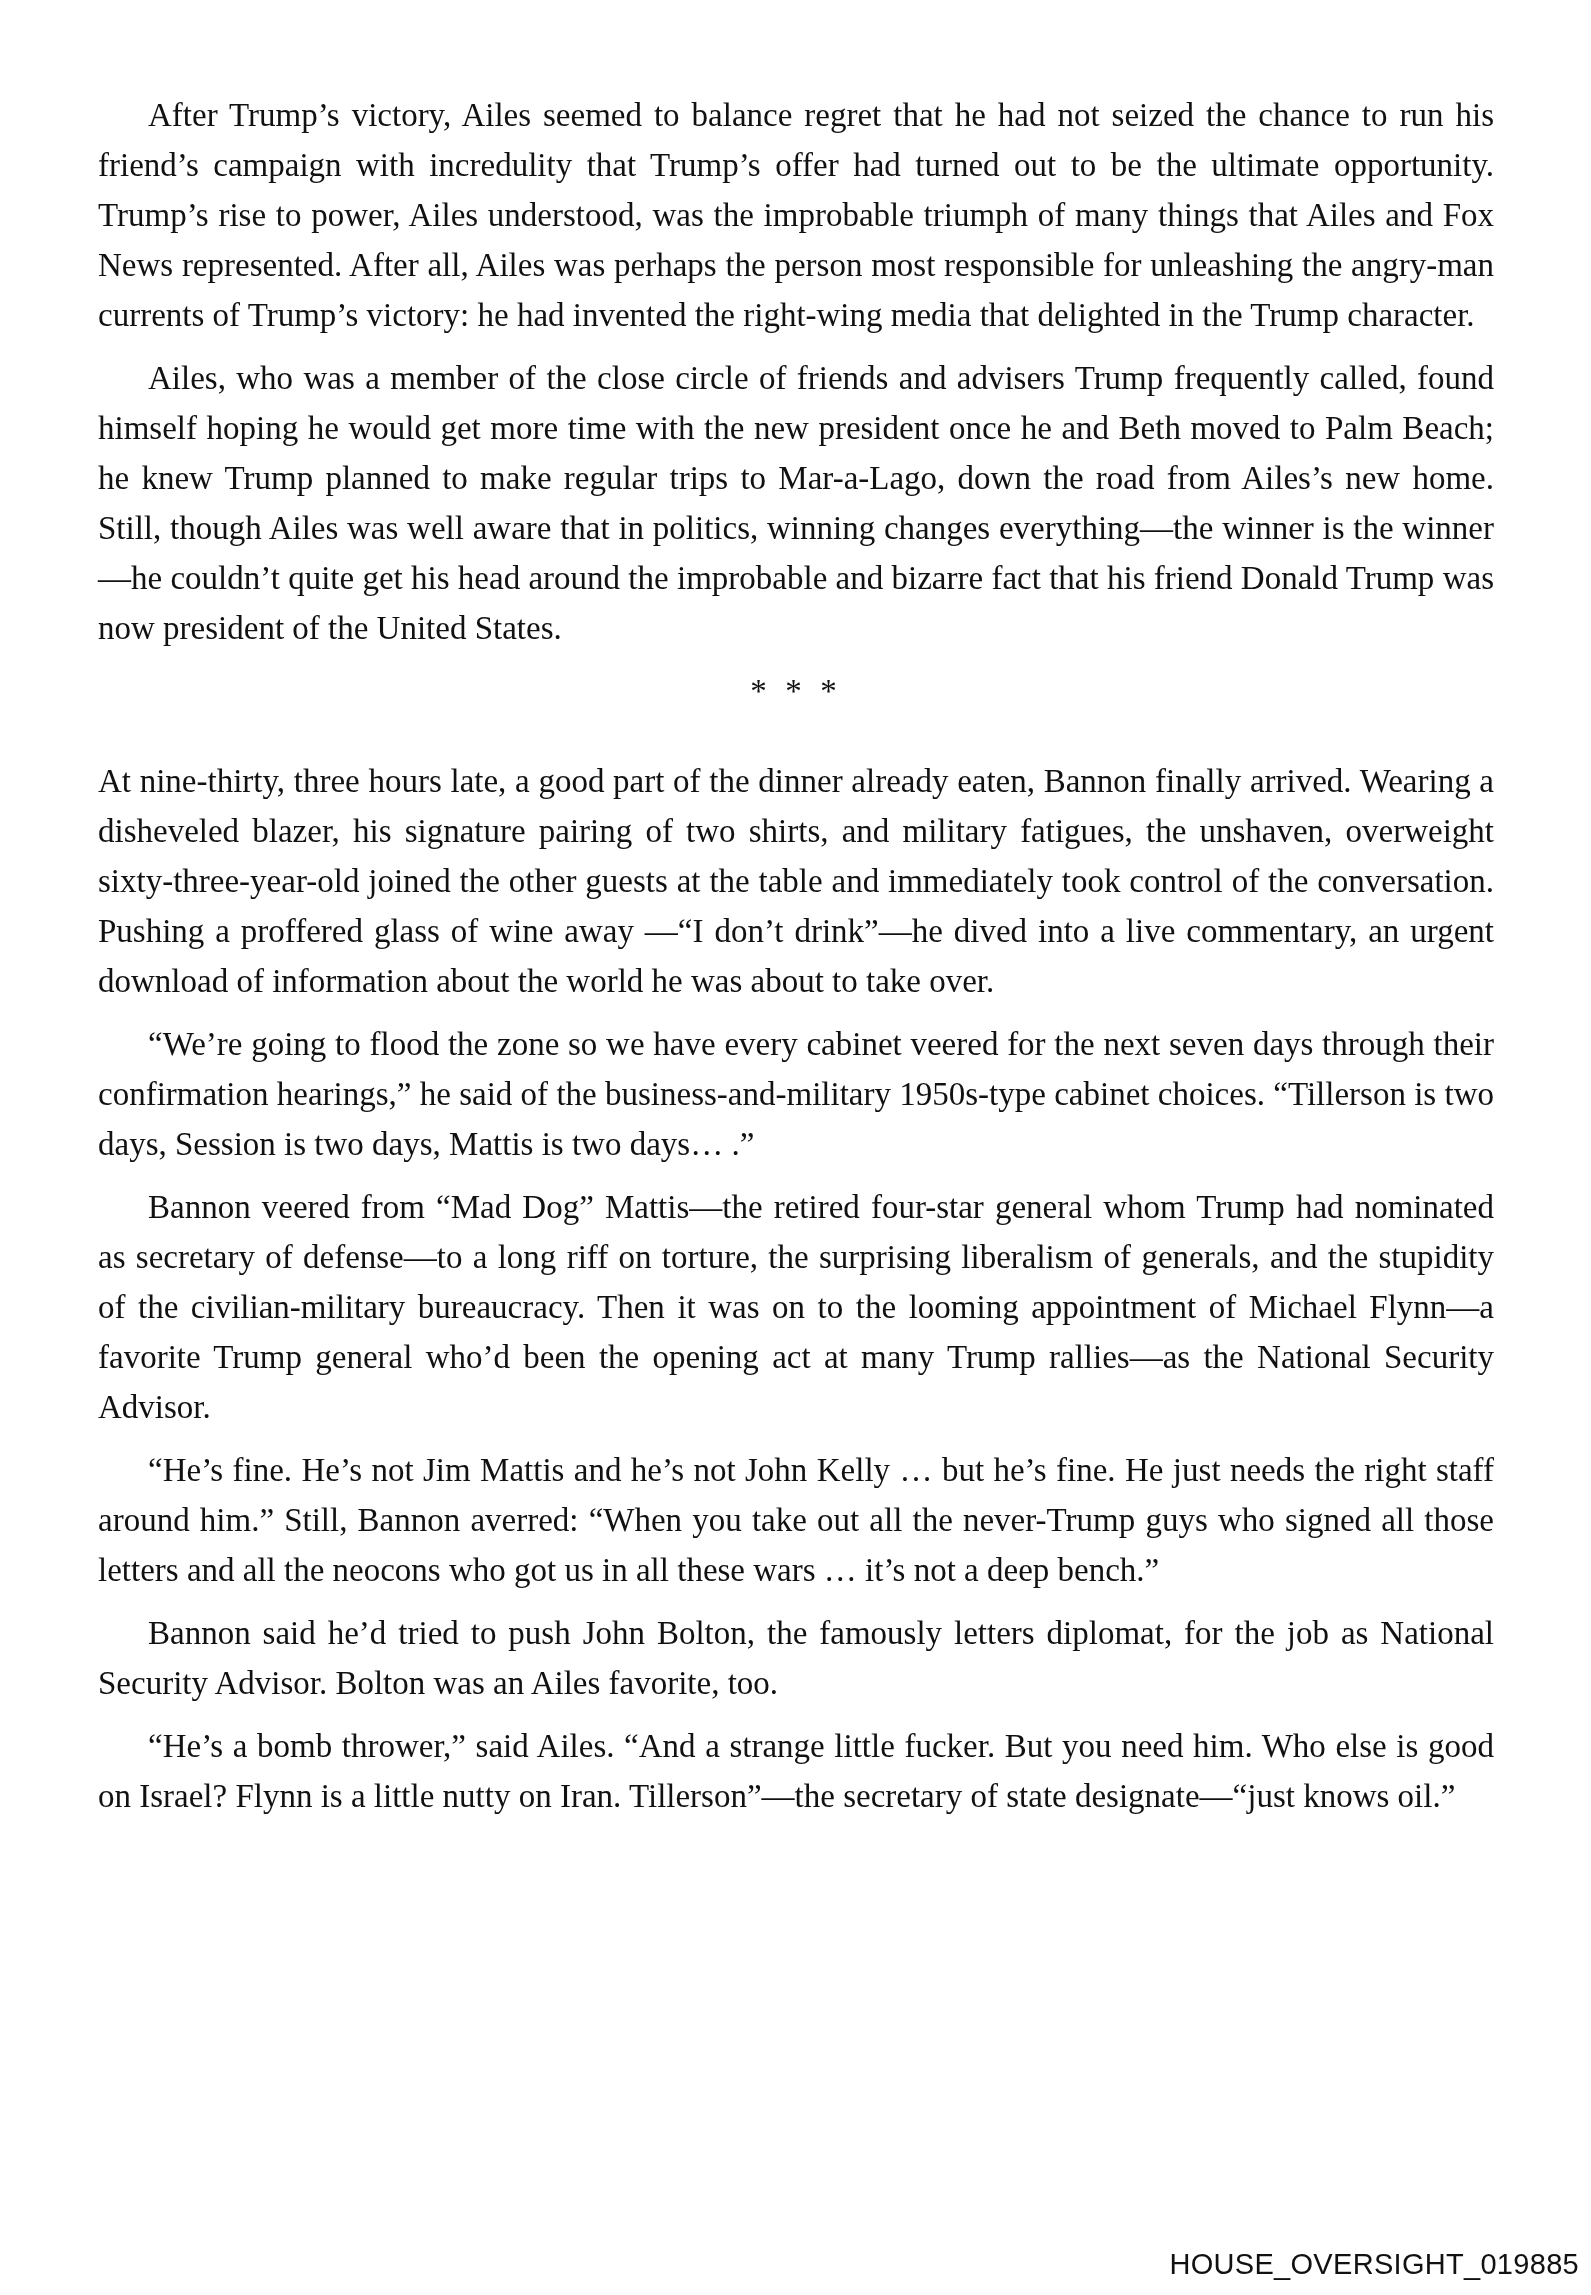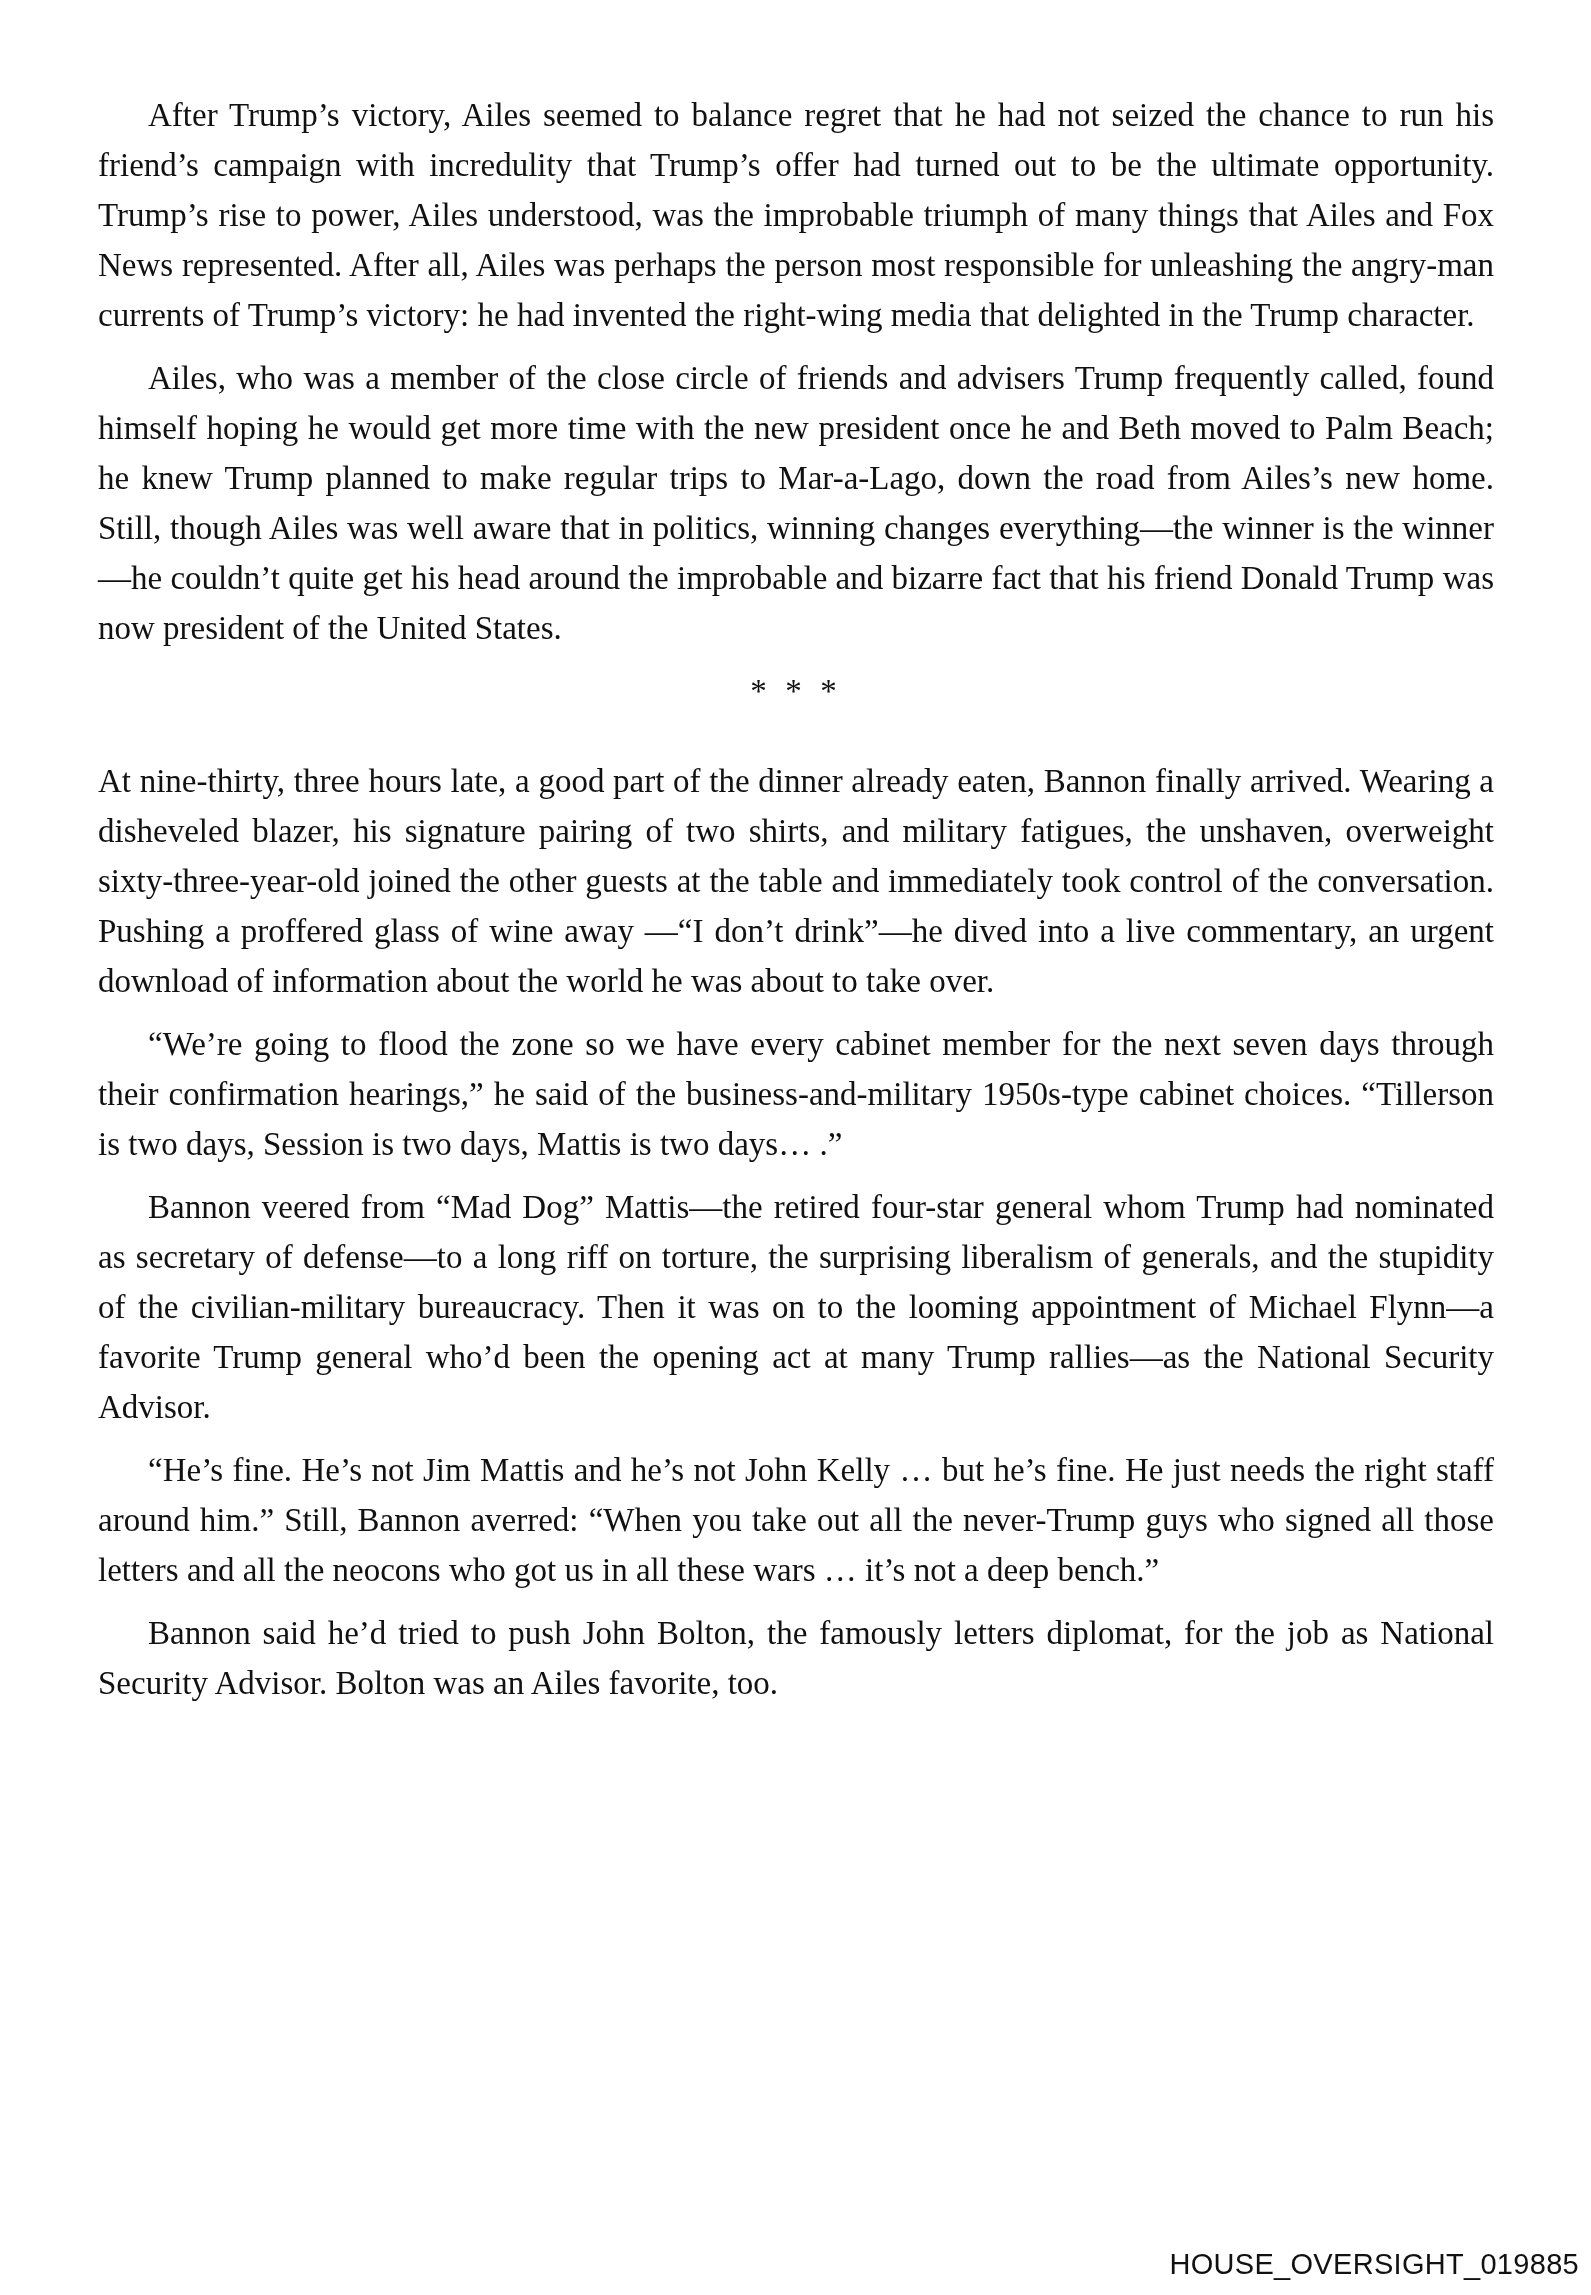--- a/index.html
+++ b/index.html
@@ -51,20 +51,21 @@
 </head>
 <body>
 
 <div class="page">
   <p class="para">After Trump’s victory, Ailes seemed to balance regret that he had not seized the chance to run his friend’s campaign with incredulity that Trump’s offer had turned out to be the ultimate opportunity. Trump’s rise to power, Ailes understood, was the improbable triumph of many things that Ailes and Fox News represented. After all, Ailes was perhaps the person most responsible for unleashing the angry-man currents of Trump’s victory: he had invented the right-wing media that delighted in the Trump character.</p>
   <p class="para">Ailes, who was a member of the close circle of friends and advisers Trump frequently called, found himself hoping he would get more time with the new president once he and Beth moved to Palm Beach; he knew Trump planned to make regular trips to Mar-a-Lago, down the road from Ailes’s new home. Still, though Ailes was well aware that in politics, winning changes everything—the winner is the winner—he couldn’t quite get his head around the improbable and bizarre fact that his friend Donald Trump was now president of the United States.</p>
 
   <div class="separator">* * *</div>
 
   <p class="para no-indent">At nine-thirty, three hours late, a good part of the dinner already eaten, Bannon finally arrived. Wearing a disheveled blazer, his signature pairing of two shirts, and military fatigues, the unshaven, overweight sixty-three-year-old joined the other guests at the table and immediately took control of the conversation. Pushing a proffered glass of wine away —“I don’t drink”—he dived into a live commentary, an urgent download of information about the world he was about to take over.</p>
-  <p class="para">“We’re going to flood the zone so we have every cabinet member for the next seven days through their confirmation hearings,” he said of the business-and-military 1950s-type cabinet choices. “Tillerson is two days, Session is two days, Mattis is two days… .”</p>
+  <p class="para">“We’re going to flood the zone so we have every cabinet veered for the next seven days through their confirmation hearings,” he said of the business-and-military 1950s-type cabinet choices. “Tillerson is two days, Session is two days, Mattis is two days… .”</p>
   <p class="para">Bannon veered from “Mad Dog” Mattis—the retired four-star general whom Trump had nominated as secretary of defense—to a long riff on torture, the surprising liberalism of generals, and the stupidity of the civilian-military bureaucracy. Then it was on to the looming appointment of Michael Flynn—a favorite Trump general who’d been the opening act at many Trump rallies—as the National Security Advisor.</p>
   <p class="para">“He’s fine. He’s not Jim Mattis and he’s not John Kelly … but he’s fine. He just needs the right staff around him.” Still, Bannon averred: “When you take out all the never-Trump guys who signed all those letters and all the neocons who got us in all these wars … it’s not a deep bench.”</p>
   <p class="para">Bannon said he’d tried to push John Bolton, the famously letters diplomat, for the job as National Security Advisor. Bolton was an Ailes favorite, too.</p>
+  <p class="para">“He’s a bomb thrower,” said Ailes. “And a strange little fucker. But you need him. Who else is good on Israel? Flynn is a little nutty on Iran. Tillerson”—the secretary of state designate—“just knows oil.”</p>
 </div>
 
 <div class="footer-id">HOUSE_OVERSIGHT_019885</div>
 
 
 </body></html>

